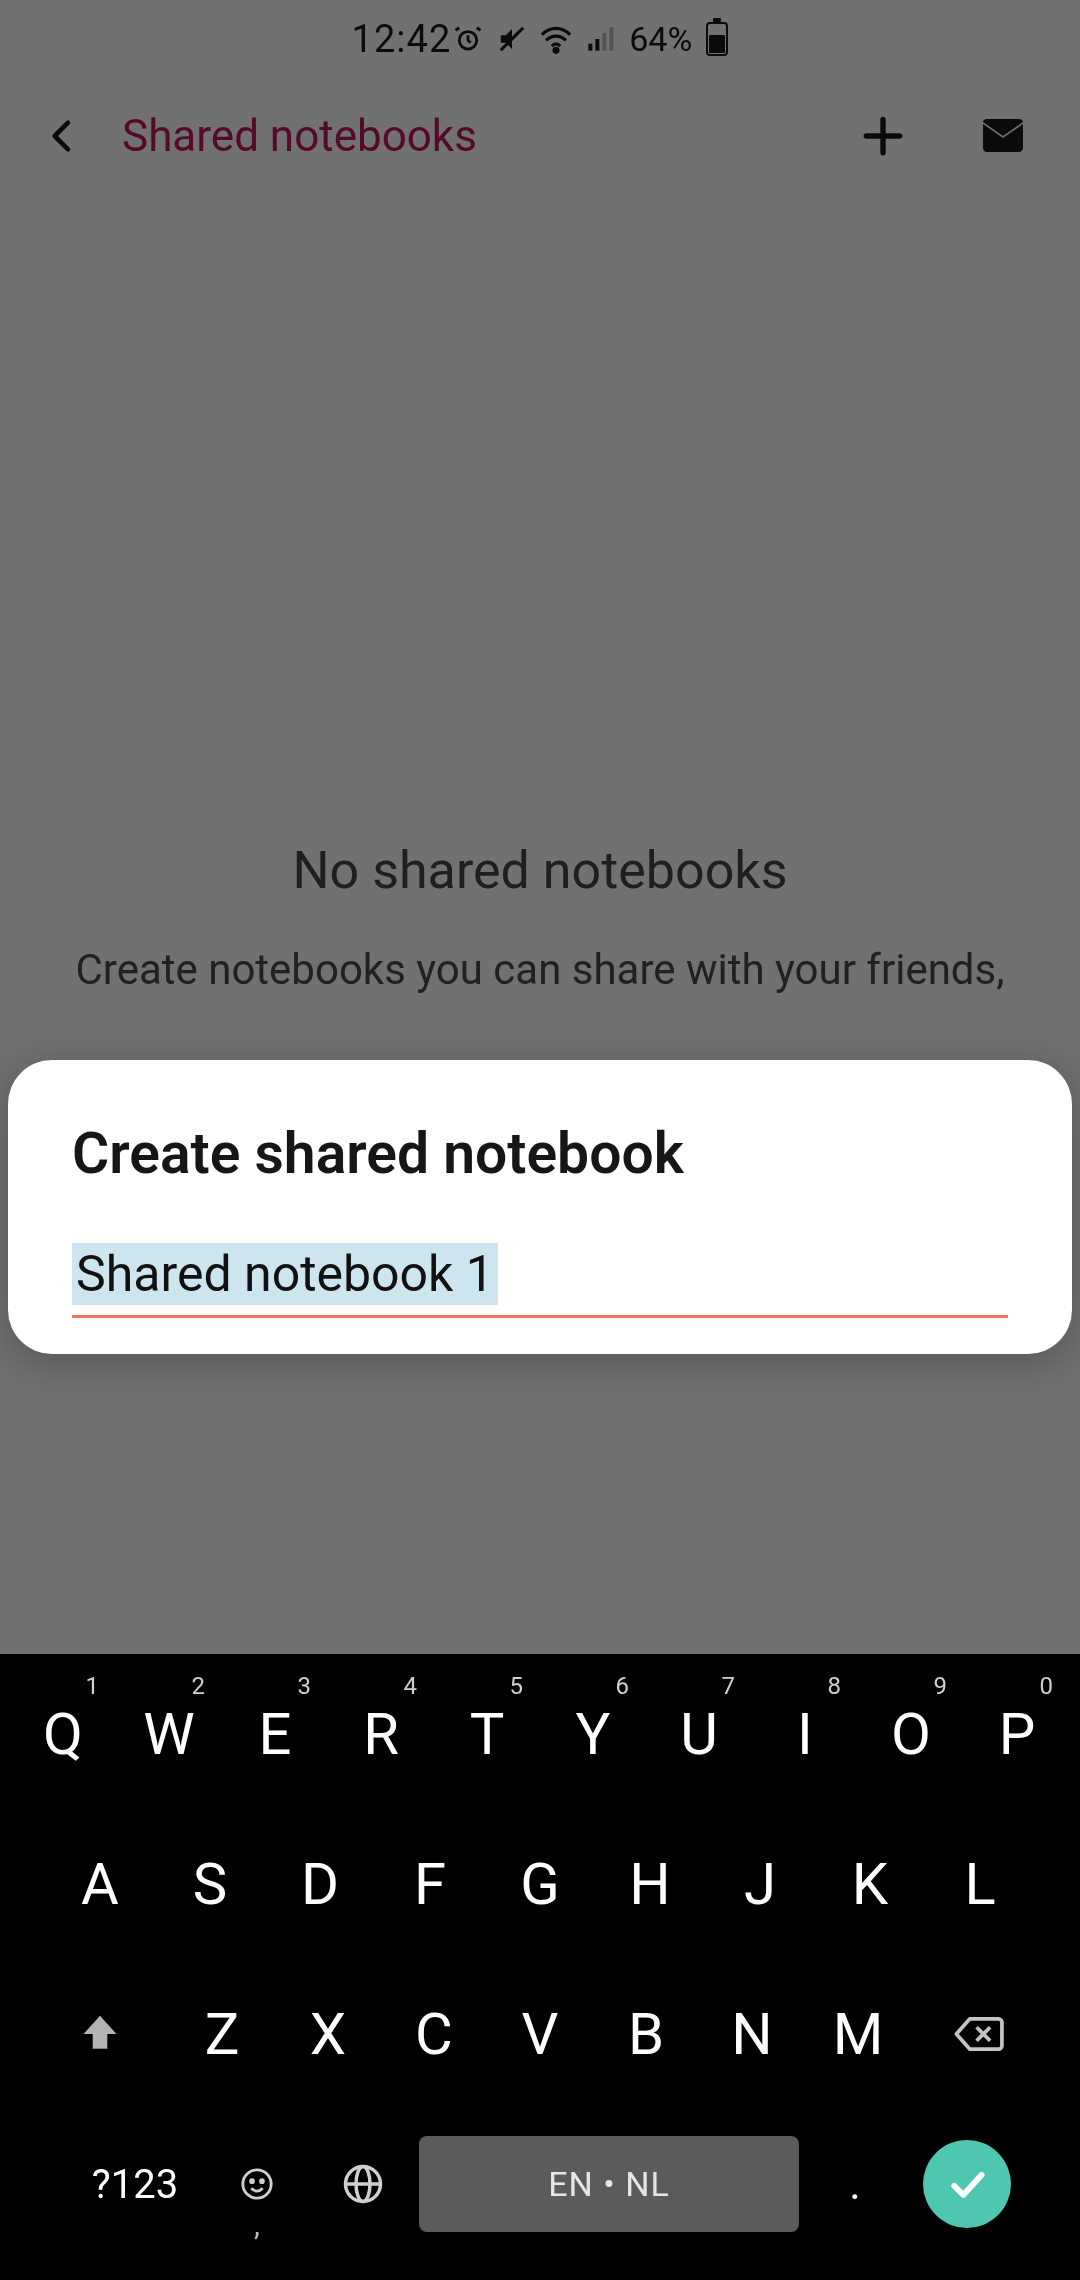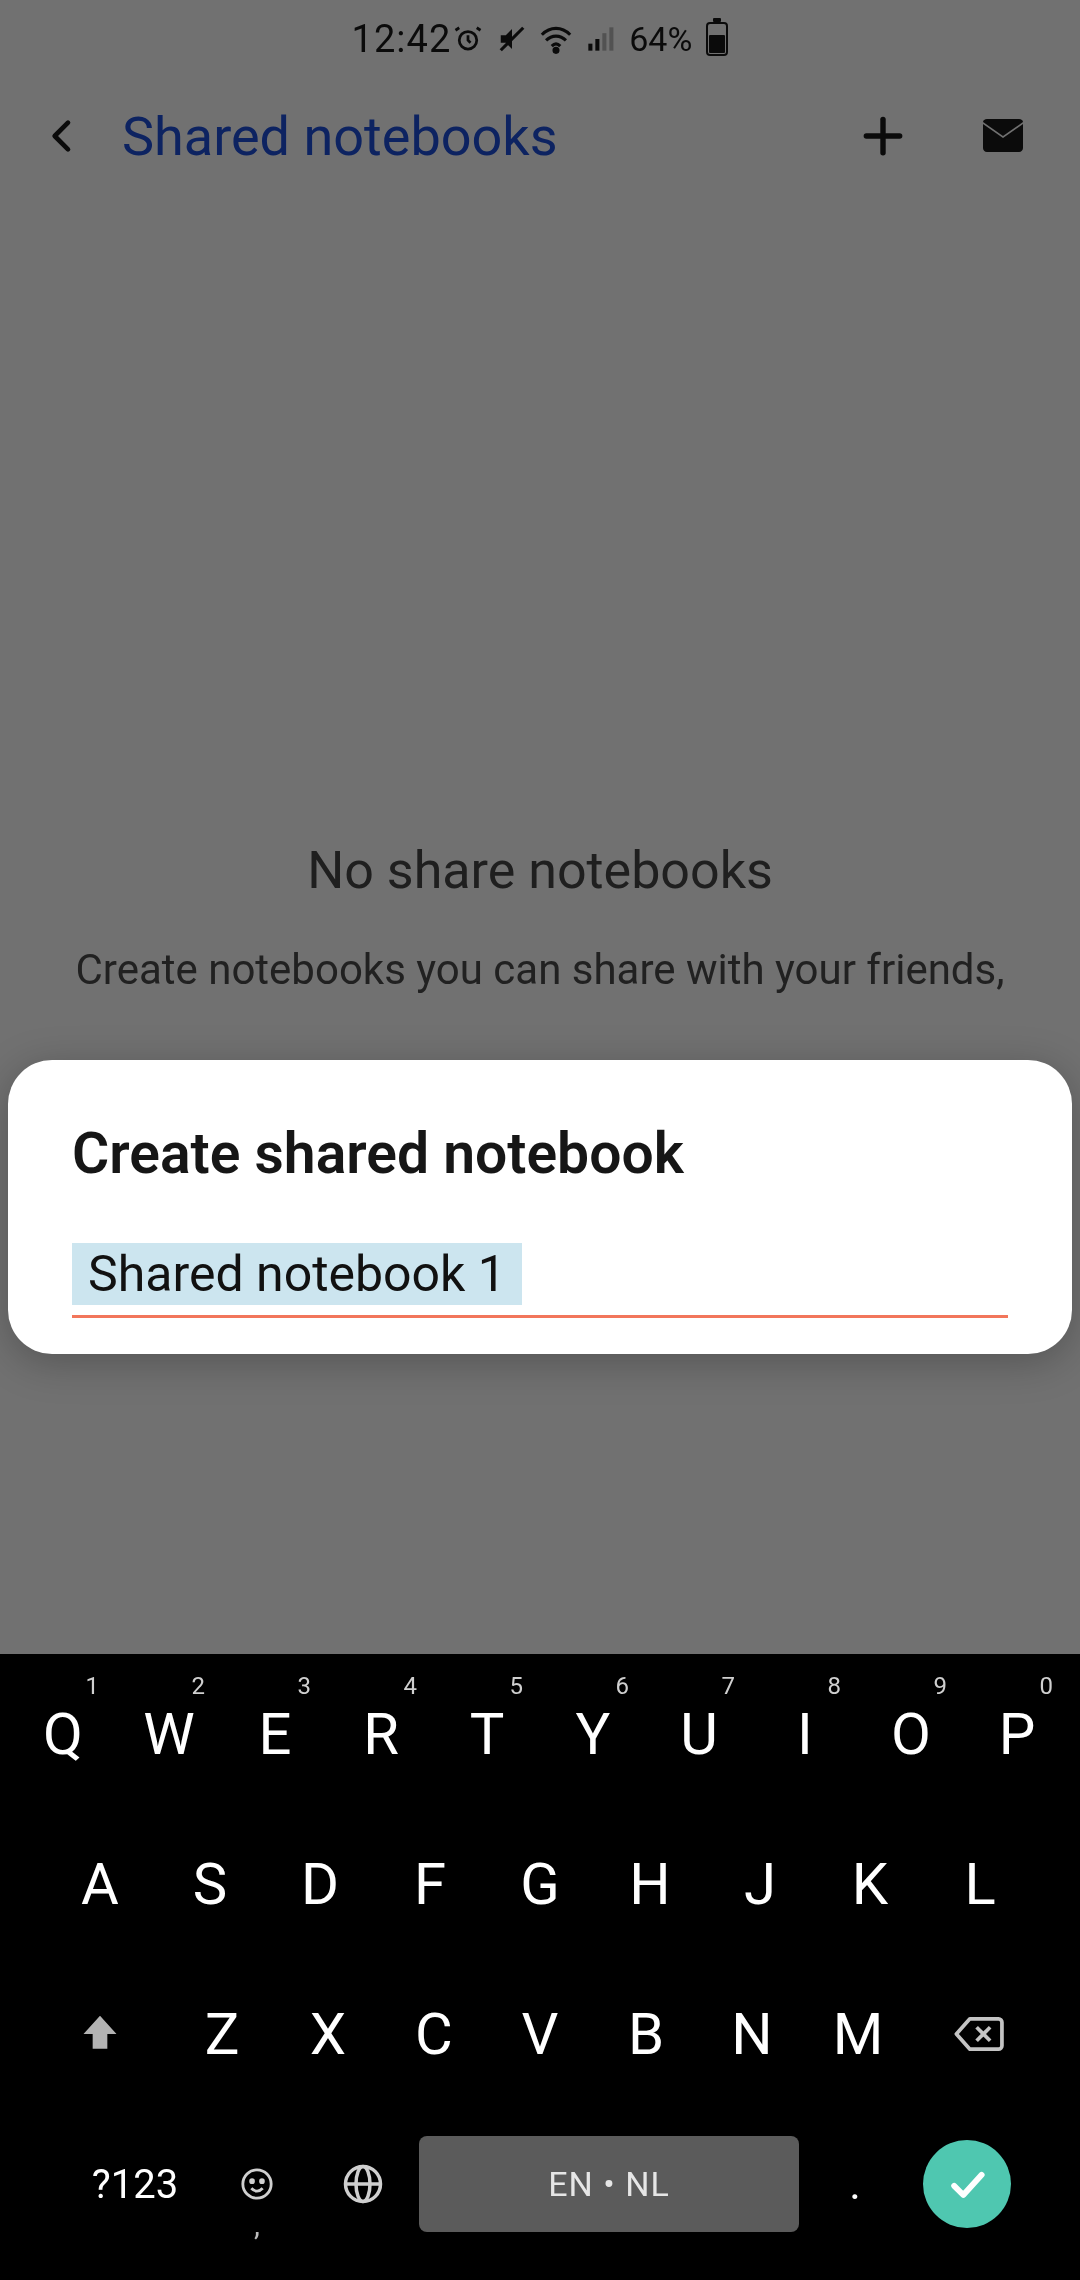--- a/index.html
+++ b/index.html
@@ -20,40 +20,40 @@
       width: 22px; height: 34px; border: 2.5px solid #1a1a1a; border-radius: 4px; position: relative;
       display:inline-block;
     }
     .battery-shell::before {
       content:""; position:absolute; top:-6px; left:5px; width:8px; height:4px; background:#1a1a1a; border-radius:1px;
     }
     .battery-fill { position:absolute; bottom:1px; left:1px; right:1px; height:60%; background:#1a1a1a; border-radius:1px;}
 
     
     .toolbar { height: 116px; display:flex; align-items:center; padding: 0 30px; gap: 26px; }
-    .toolbar-title { font-size: 54px; color: #1d4ed8; flex: 1; }
+    .toolbar-title { font-size: 44px; color: #be185d; flex: 1; }
     .action-icon { width: 54px; height: 54px; display:flex; align-items:center; justify-content:center; margin: 0 20px; }
 
     
     .empty-state { position:absolute; top:600px; left:0; right:0; text-align:center; padding: 0 60px; }
     .empty-title { font-size: 52px; color:#464646; margin-bottom: 40px; }
     .empty-sub { font-size: 42px; color:#4b4b4b; line-height:1.4; }
 
     
     .scrim { position:absolute; inset:0; background: rgba(0,0,0,0.55); }
 
     
     .dialog {
       position:absolute; left: 8px; right: 8px; top: 1060px;
       background:#fff; border-radius: 44px; padding: 60px 64px 36px;
       box-shadow: 0 8px 40px rgba(0,0,0,0.25);
     }
     .dialog-title { font-size: 57px; font-weight: 600; color:#161616; margin-bottom: 56px; }
     .input-line { border-bottom: 3px solid #f2765b; padding-bottom: 10px; }
-    .input-highlight { background:#cce5ef; display:inline-block; font-size:50px; color:#111; padding:2px 16px; }
+    .input-highlight { background:#cce5ef; display:inline-block; font-size:50px; color:#111; padding:2px 4px; }
     .dialog-actions { display:flex; margin-top: 90px; align-items:center; }
     .dialog-btn {
       flex:1; text-align:center; font-size: 50px; font-weight:600; color:#ee6b55;
       padding: 14px 0; background:none; border:none;
     }
     .action-divider { width:2px; height:52px; background:#e0e0e0; }
 
     
     .keyboard {
       position:absolute; left:0; right:0; bottom:0; height: 626px;
@@ -141,21 +141,21 @@
     <span class="action-icon">
       <svg width="48" height="48" viewBox="0 0 24 24" fill="#1a1a1a">
           <path d="M12 13L2 6v12c0 1 .8 2 2 2h16c1.2 0 2-1 2-2V6l-10 7z"></path>
           <path d="M22 5c0-.8-.8-1.5-2-1.5H4c-1.2 0-2 .7-2 1.5l10 7 10-7z" fill="#1a1a1a"></path>
         </svg>
     </span>
   </div>
 
   <div class="empty-state">
     <div style="height:240px"></div>
-    <div class="empty-title">No share notebooks</div>
+    <div class="empty-title">No shared notebooks</div>
     <div class="empty-sub">Create notebooks you can share with your friends,</div>
   </div>
 
   <div class="scrim"></div>
 
   <div class="dialog">
     <div class="dialog-title">Create shared notebook</div>
     <div class="input-line">
       <span class="input-highlight">Shared notebook 1</span>
     </div>

